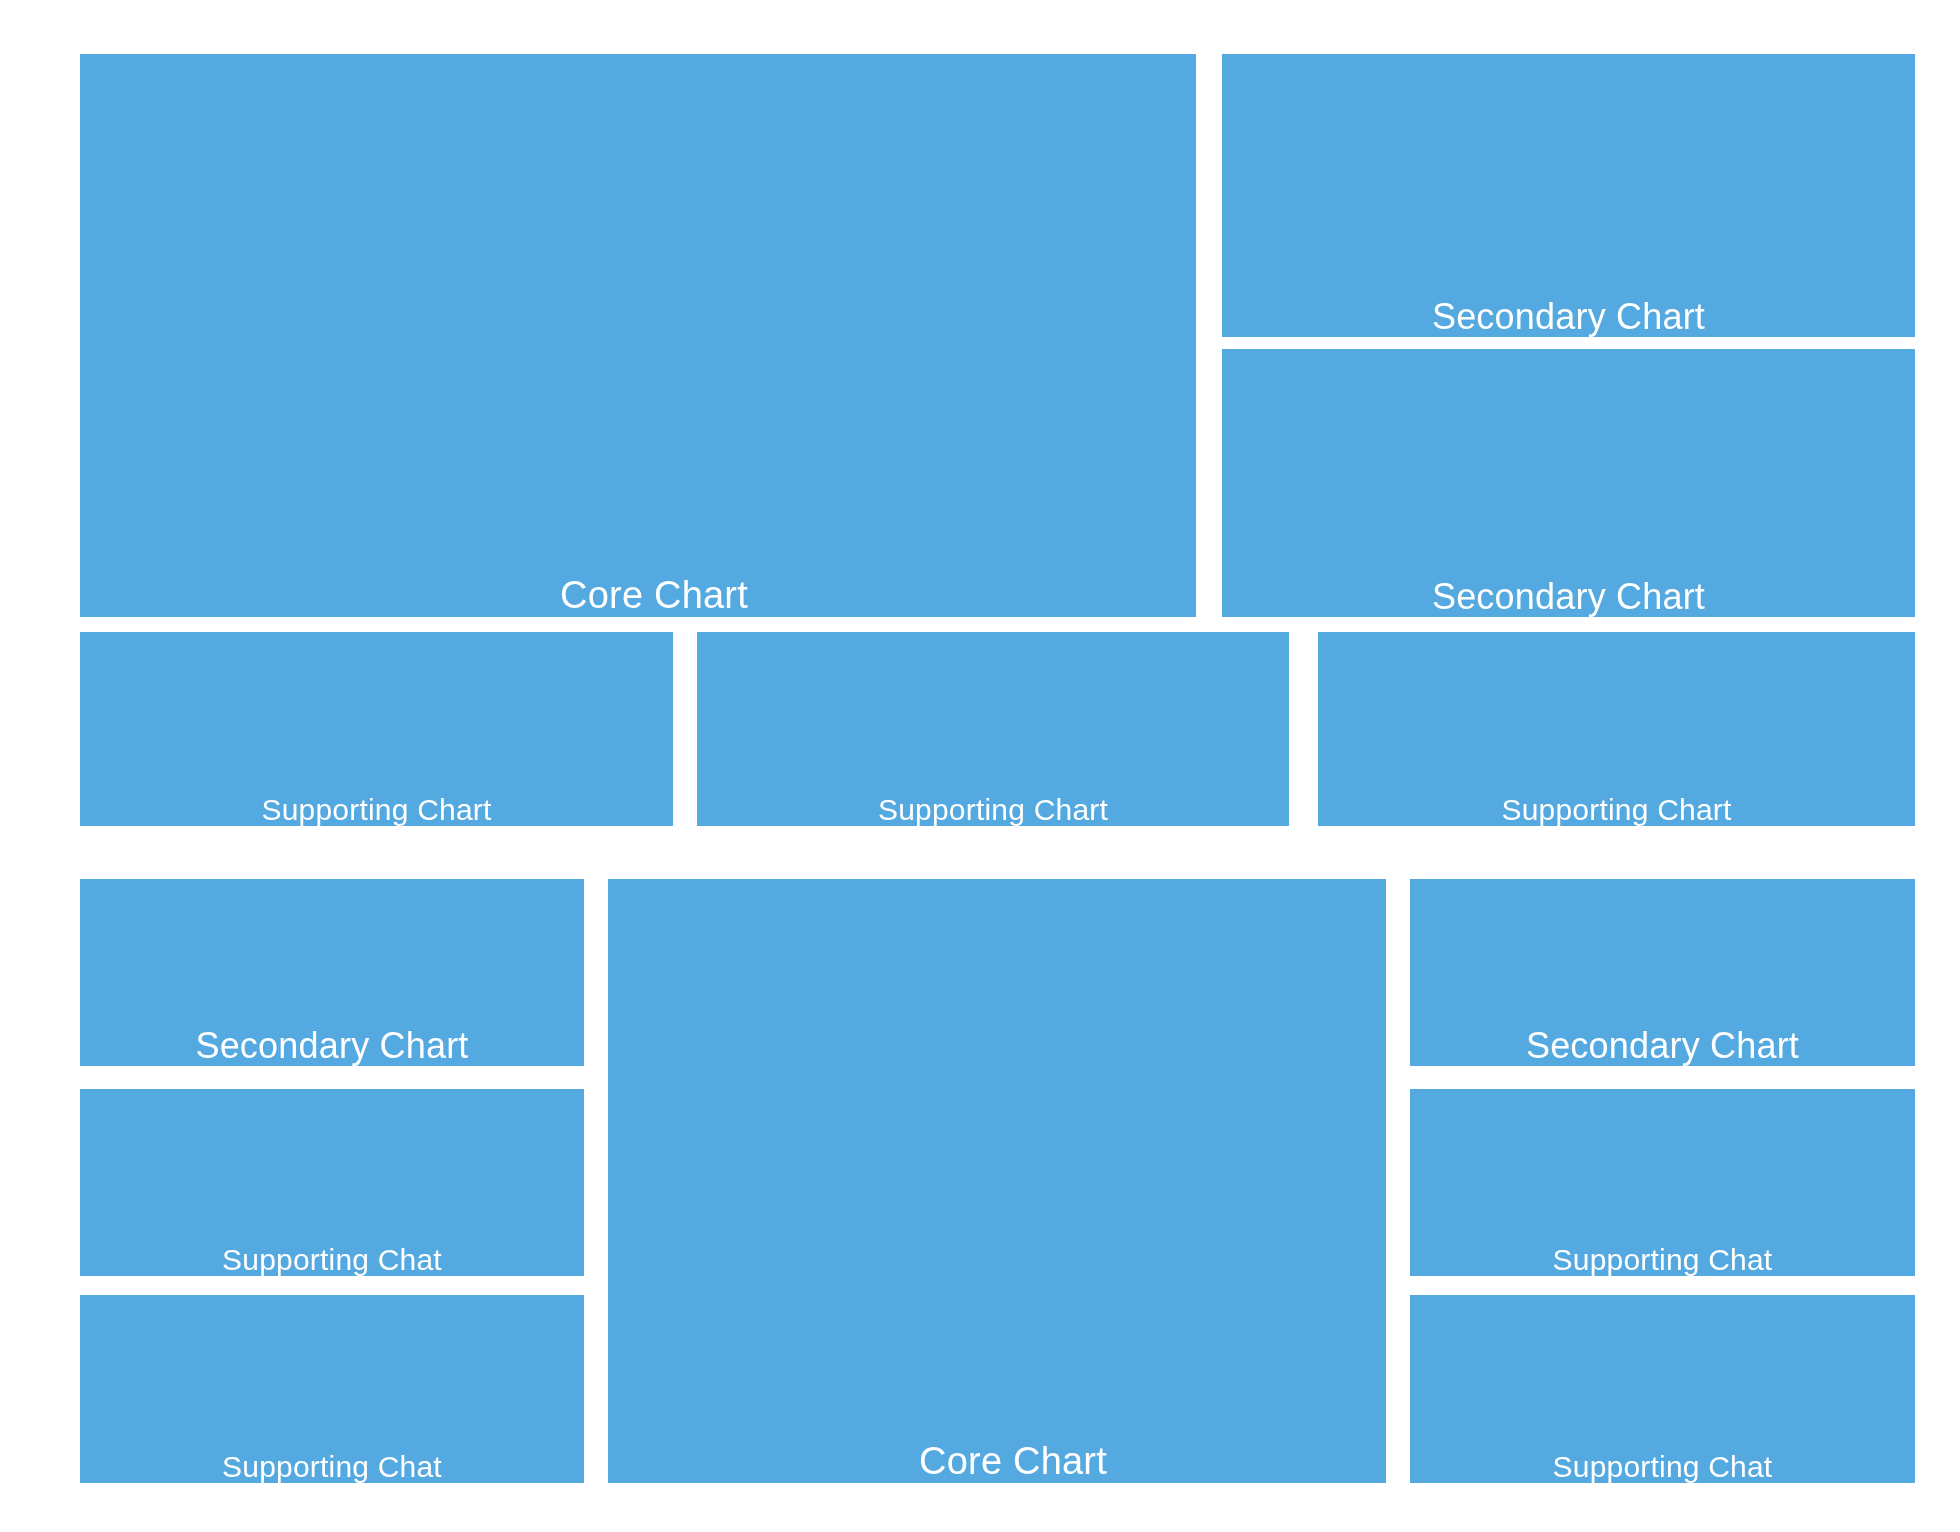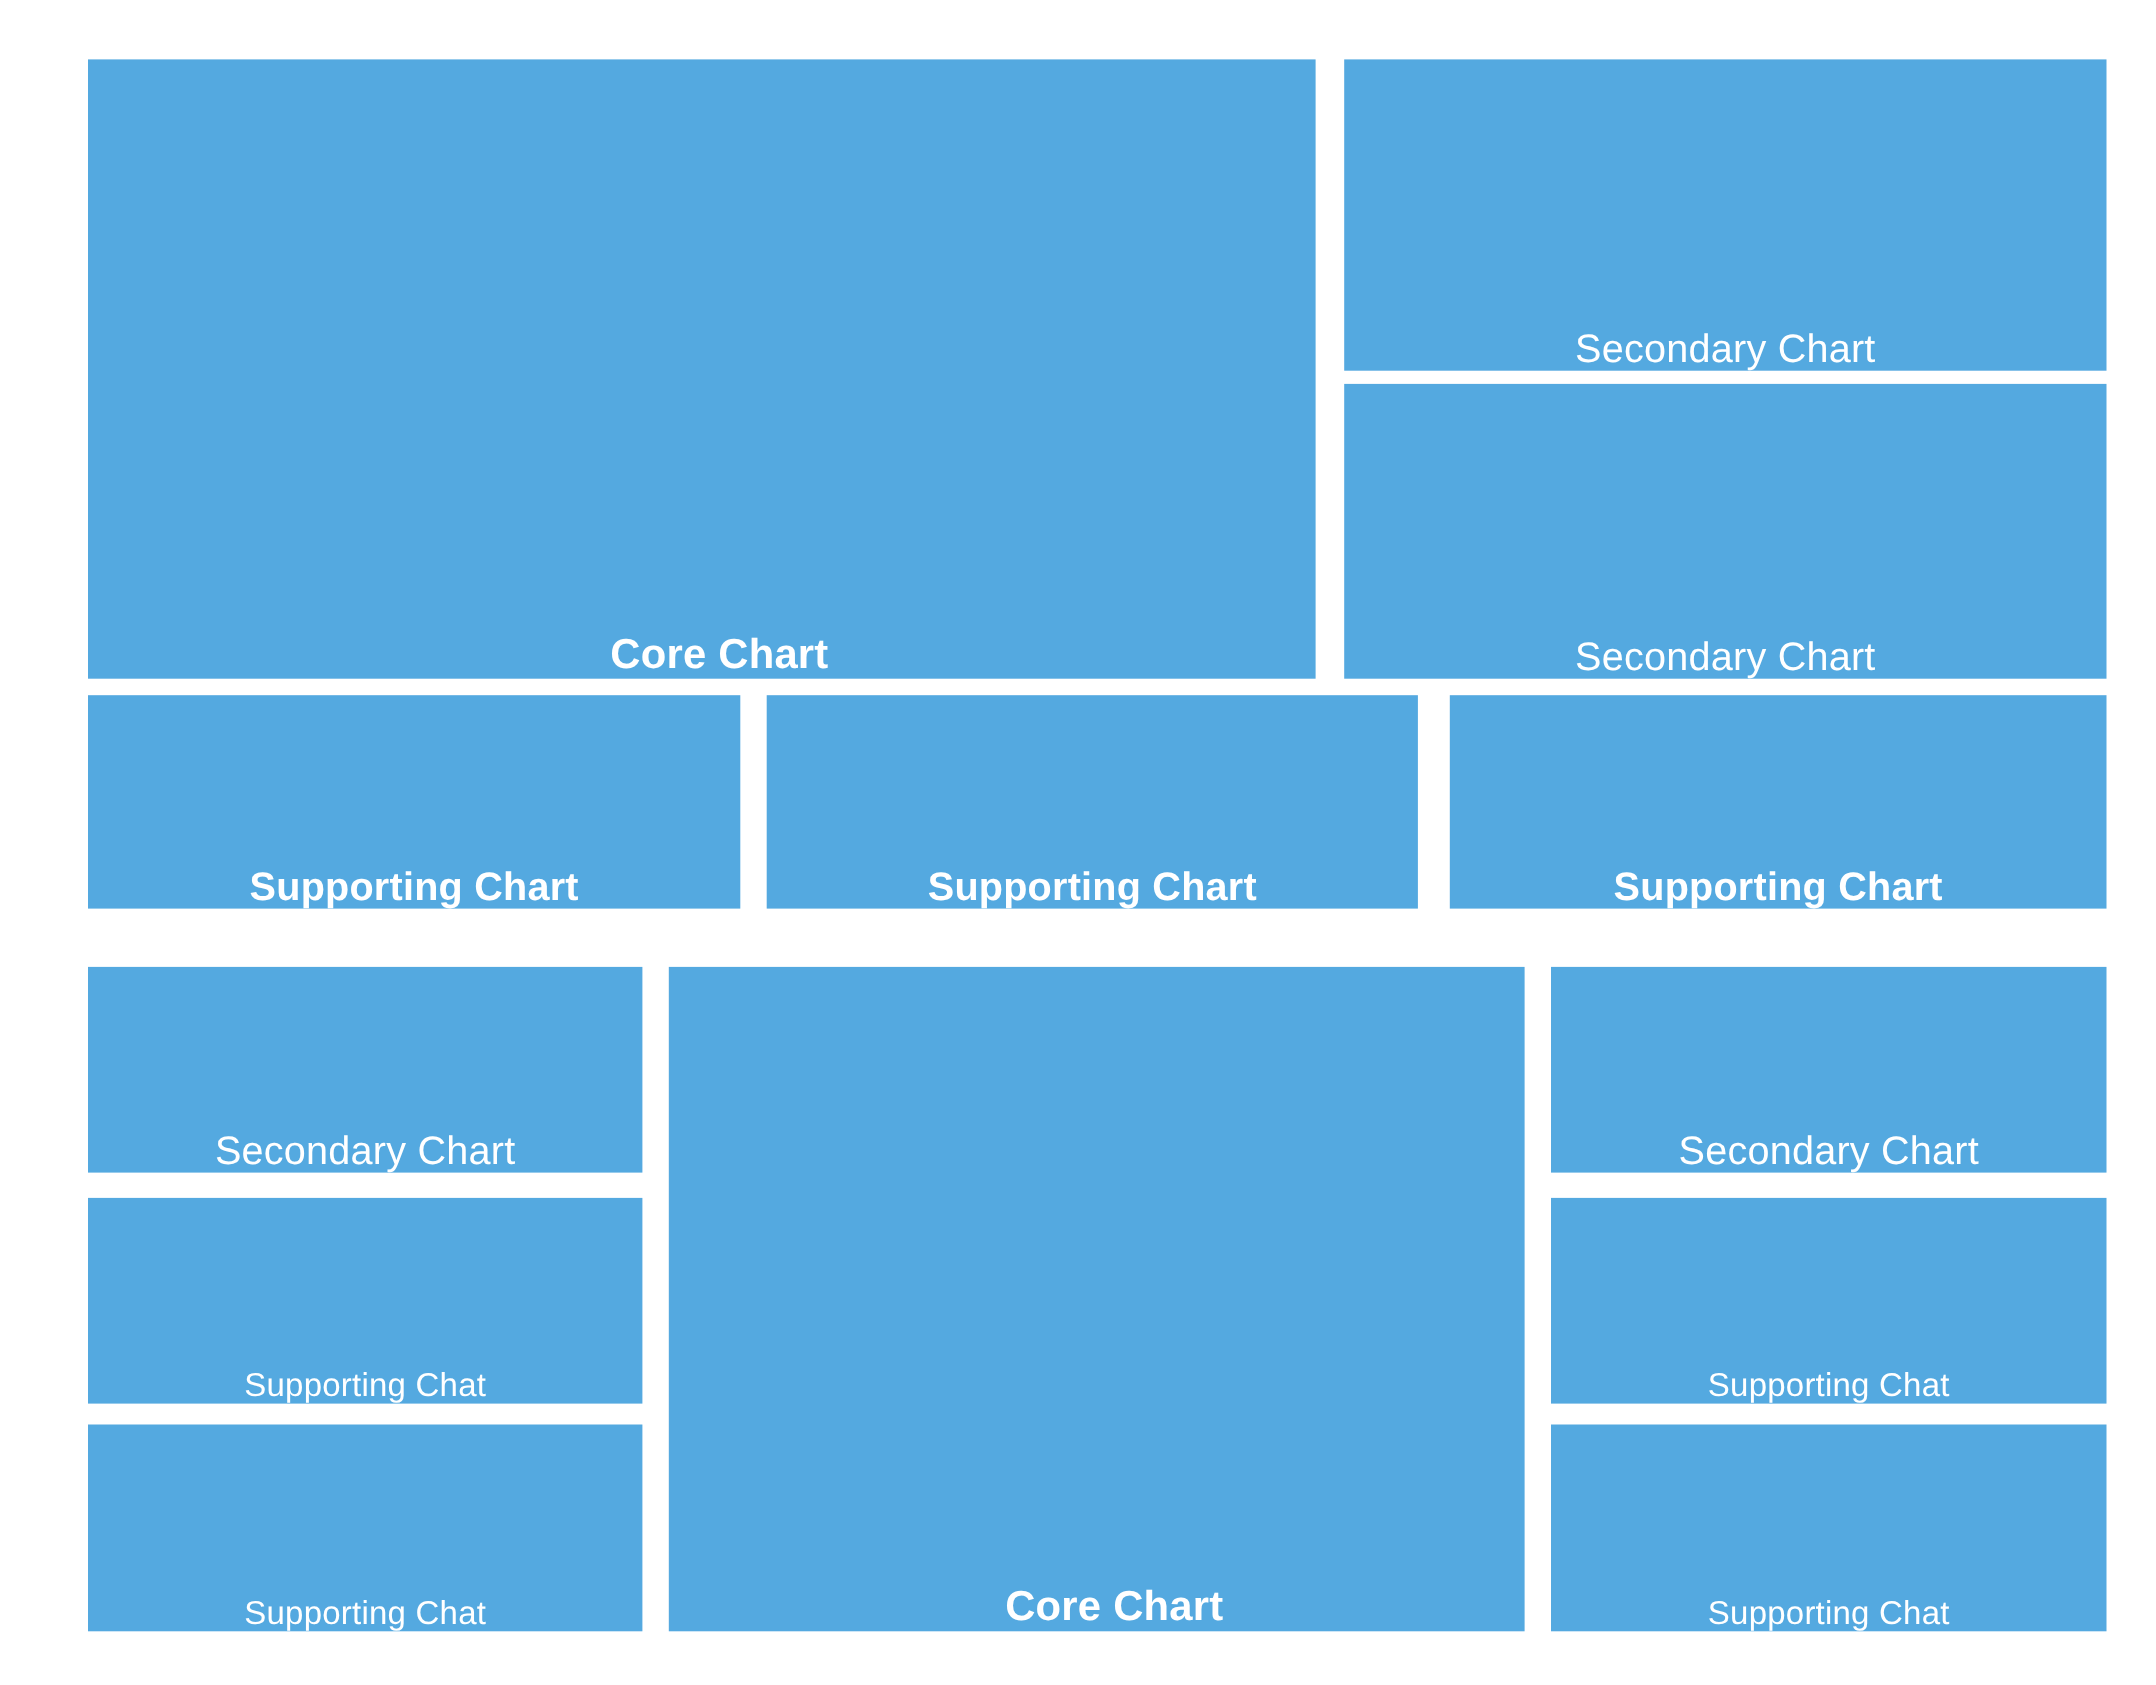--- a/index.html
+++ b/index.html
@@ -33,23 +33,23 @@
 
   .block .label {
     display: block;
     text-align: center;
     color: #ffffff;
     line-height: 1.1;
     white-space: nowrap;
   }
 
   
-  .t-core      { font-size: 38px; font-weight: 700; letter-spacing: 0.2px; margin-left: 32px; }
+  .t-core      { font-size: 38px; font-weight: 400; letter-spacing: 0.2px; margin-left: 32px; }
   .t-secondary { font-size: 36px; font-weight: 400; letter-spacing: 0.2px; }
-  .t-supchart  { font-size: 36px; font-weight: 700; letter-spacing: 0.2px; }
+  .t-supchart  { font-size: 30px; font-weight: 400; letter-spacing: 0.2px; }
   .t-supchat   { font-size: 30px; font-weight: 400; letter-spacing: 0.2px; }
 
   
   .v-center { align-items: flex-end; }
 </style>
 </head>
 <body>
 
 <div id="canvas">
 

